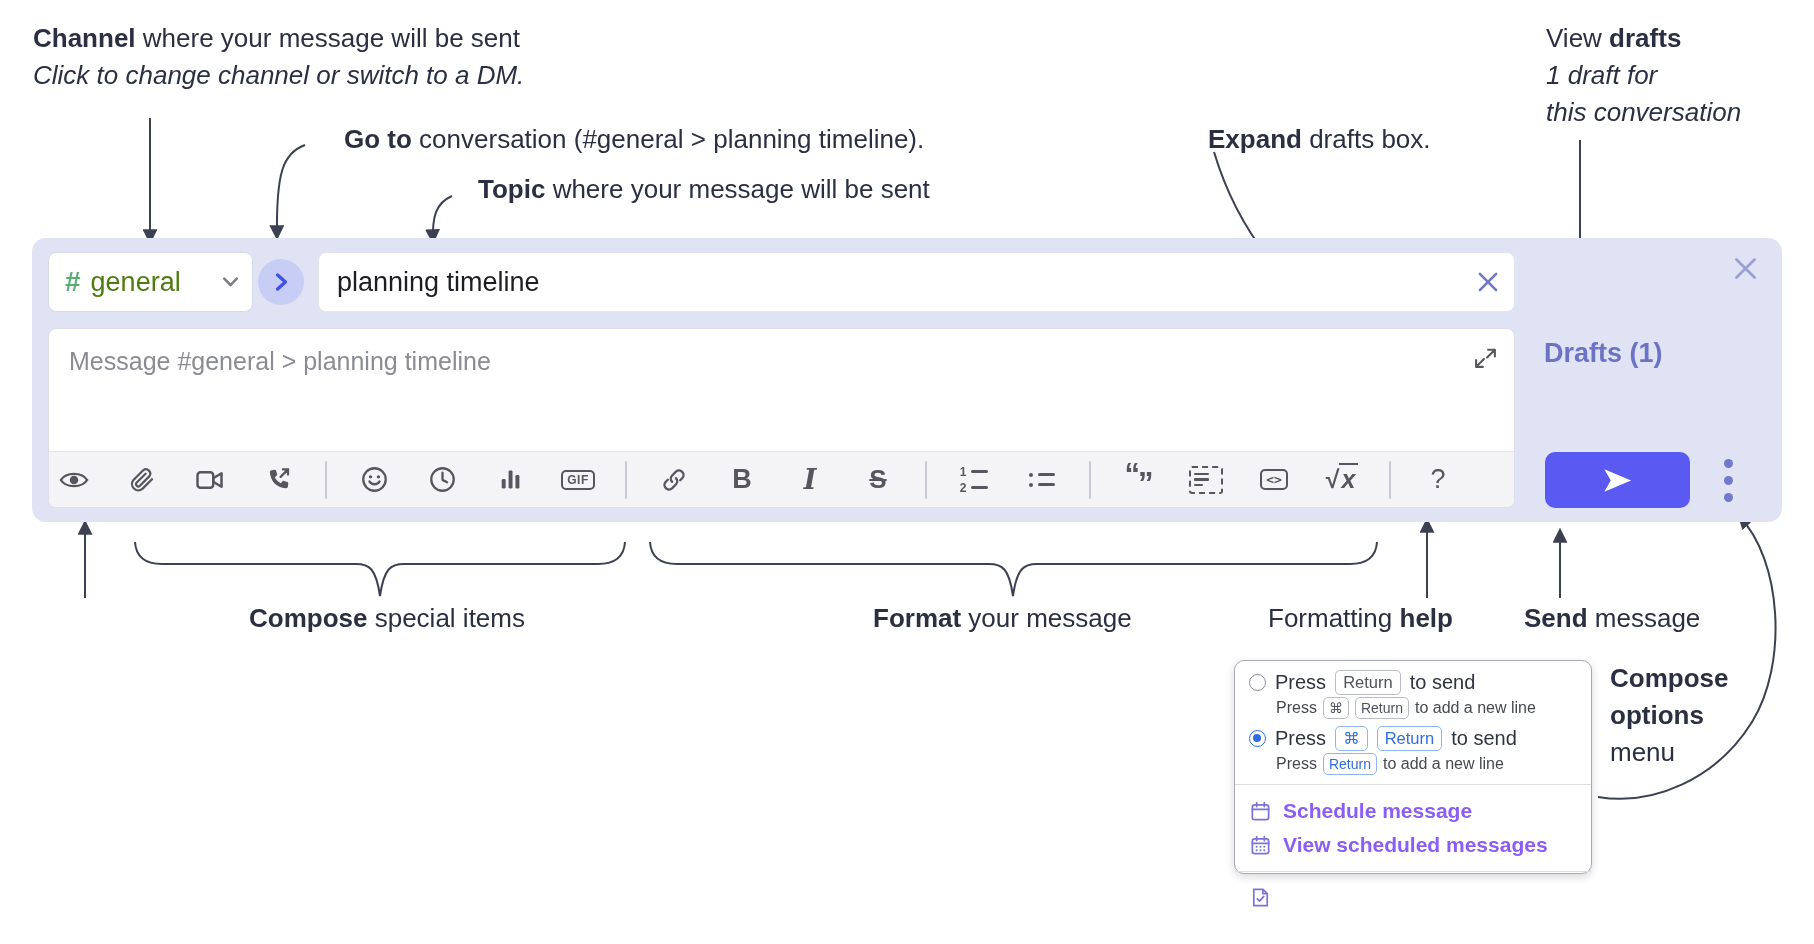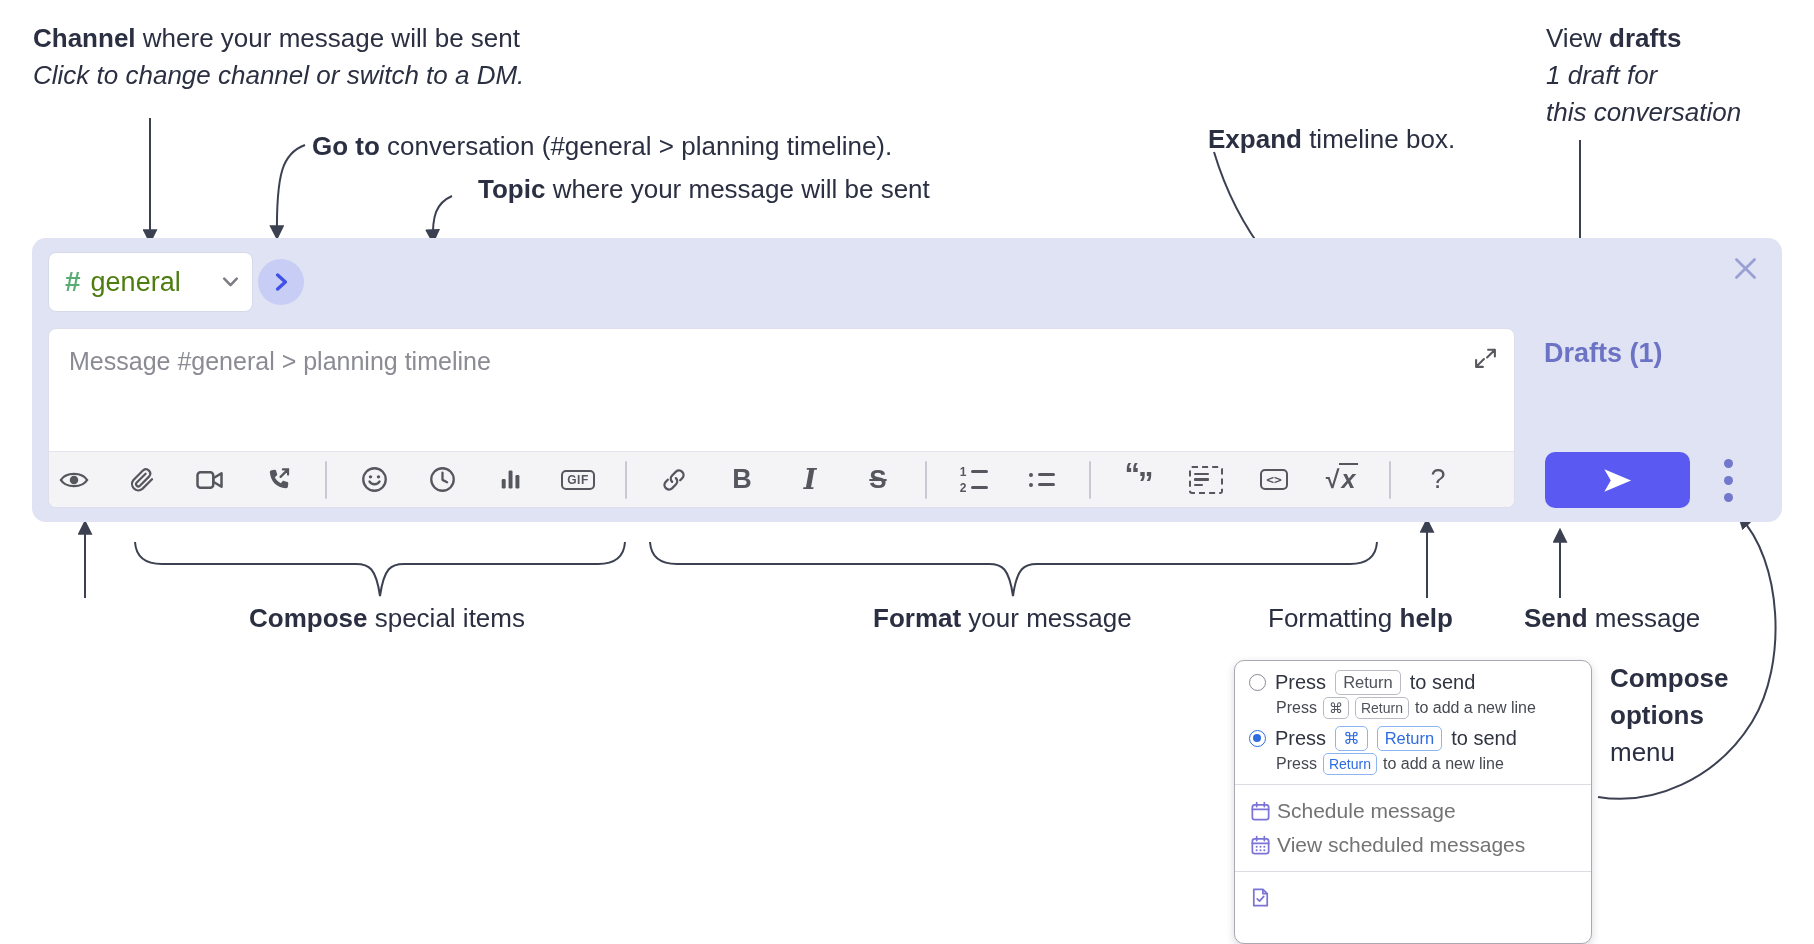--- a/index.html
+++ b/index.html
@@ -44,32 +44,32 @@
   .list-ic .dot{width:4px;height:4px;border-radius:50%;background:currentColor;}
   .list-ic .bar{width:17px;height:3.6px;background:currentColor;border-radius:2px;}
   .sqrt{font-size:25px;font-weight:600;}
   .sqrt .x{font-style:italic;border-top:2.4px solid currentColor;padding:0 3px 0 2px;}
   .tb-help{font-size:27px;}
   .send-btn{position:absolute;left:1513px;top:214px;width:145px;height:56px;background:#5a5af2;border-radius:10px;display:flex;align-items:center;justify-content:center;cursor:pointer;}
   .dots-btn{position:absolute;left:1676px;top:218px;width:40px;height:48px;display:flex;flex-direction:column;align-items:center;justify-content:center;gap:8px;cursor:pointer;}
   .dots-btn i{width:9px;height:9px;border-radius:50%;background:#7278cb;}
   .drafts-link{position:absolute;left:1512px;top:100px;font-size:27px;color:#6c73c5;cursor:pointer;font-weight:bold;}
   
-  .menu{position:absolute;left:1234px;top:660px;width:358px;height:284px;background:#fff;border:1px solid #a9a9b2;border-radius:10px;box-shadow:0 3px 8px rgba(40,40,60,.18);box-sizing:border-box;font-size:20px;color:#303340;}
+  .menu{position:absolute;left:1234px;top:660px;width:358px;height:214px;background:#fff;border:1px solid #a9a9b2;border-radius:10px;box-shadow:0 3px 8px rgba(40,40,60,.18);box-sizing:border-box;font-size:20px;color:#303340;}
   .menu .sec{padding:9px 14px;}
   .menu .sec + .sec{border-top:1px solid #dcdce2;}
   .mrow{display:flex;align-items:center;gap:9px;cursor:pointer;}
   .mrow.sub{margin-left:27px;margin-top:2px;margin-bottom:7px;font-size:16px;color:#46494f;gap:6px;cursor:default;}
   .radio{width:17px;height:17px;border-radius:50%;border:1.6px solid #888b92;box-sizing:border-box;flex:0 0 auto;}
   .radio.on{border-color:#2e6de0;position:relative;}
   .radio.on::after{content:"";position:absolute;left:2.6px;top:2.6px;width:8px;height:8px;border-radius:50%;background:#2e6de0;}
   .key{border:1px solid #b9bcc4;border-radius:5px;background:#fff;color:#50535b;padding:0 7px;font-size:16.5px;line-height:23px;white-space:nowrap;}
   .key.sm{font-size:14px;line-height:20px;padding:0 5px;}
   .key.blue{border-color:#8fb4f2;color:#2e6de0;}
-  .mitem{display:flex;align-items:center;gap:5px;padding:5px 0;font-size:21px;color:#737373;cursor:pointer;}
+  .mitem{display:flex;align-items:center;gap:11px;padding:5px 0;font-size:21px;color:#8b5cf6;cursor:pointer;font-weight:bold;}
   .mitem svg{flex:0 0 auto;color:#7b74d6;}
 </style>
 </head>
 <body>
 
 <div id="stage">
 
   <svg width="1814" height="944" style="position:absolute;left:0;top:0;pointer-events:none;" viewBox="0 0 1814 944">
     <defs>
       <marker id="ah" viewBox="0 0 10 10" refX="8.5" refY="5" markerWidth="7.5" markerHeight="7.5" orient="auto-start-reverse">
@@ -89,30 +89,30 @@
       <path d="M135,542 C136,558 146,564 162,564 L356,564 C369,564 376,568 380,596 C384,568 391,564 404,564 L598,564 C614,564 624,558 625,542"></path>
       <path d="M650,542 C651,558 661,564 677,564 L989,564 C1002,564 1009,568 1013,596 C1017,568 1024,564 1037,564 L1350,564 C1366,564 1376,558 1377,542"></path>
     </g>
   </svg>
 
   <div class="ann" style="left:33px;top:20px;">
     <div><b>Channel</b><span> where your message will be sent</span></div>
     <div class="it">Click to change channel or switch to a DM.</div>
   </div>
 
-  <div class="ann" style="left:312px;top:121px;margin-top:7px;">
+  <div class="ann" style="left:344px;top:121px;">
     <b>Go to</b><span> conversation (#general &gt; planning timeline).</span>
   </div>
 
   <div class="ann" style="left:478px;top:171px;">
     <b>Topic</b><span> where your message will be sent</span>
   </div>
 
   <div class="ann" style="left:1208px;top:121px;">
-    <b>Expand</b><span> timeline box.</span>
+    <b>Expand</b><span> drafts box.</span>
   </div>
 
   <div class="ann" style="left:1546px;top:20px;">
     <div><span>View </span><b>drafts</b></div>
     <div class="it">1 draft for</div>
     <div class="it">this conversation</div>
   </div>
 
 
   <div class="ann" style="left:249px;top:600px;">
@@ -146,20 +146,26 @@
           <path d="M1,1.3 L6,6.5 L11,1.3" stroke="#7b7c84" stroke-width="2" fill="none" stroke-linecap="round" stroke-linejoin="round"></path>
         </svg>
     </div>
 
     <div class="go-btn">
       <svg width="13" height="18" viewBox="0 0 10 14">
           <path d="M2,1.5 L8,7 L2,12.5" stroke="#4051e8" stroke-width="2.6" fill="none" stroke-linecap="round" stroke-linejoin="round"></path>
         </svg>
     </div>
 
+    <div class="topic-wrap">
+      <input type="text" value="planning timeline" style="">
+      <svg class="topic-clear" width="26" height="26" viewBox="0 0 24 24">
+          <path d="M4.5,4.5 L19.5,19.5 M19.5,4.5 L4.5,19.5" stroke="#7177c5" stroke-width="2.4" stroke-linecap="round" fill="none"></path>
+        </svg>
+    </div>
 
     <svg class="box-close" width="29" height="29" viewBox="0 0 24 24">
         <path d="M4.5,4.5 L19.5,19.5 M19.5,4.5 L4.5,19.5" stroke="#9aa0d4" stroke-width="2.3" stroke-linecap="round" fill="none"></path>
       </svg>
 
     <div class="msg-box">
       <textarea placeholder="Message #general &gt; planning timeline" style=""></textarea>
       <svg class="expand-btn" width="25" height="25" viewBox="0 0 24 24">
           <path d="M14.5,4.5 H21 V11 M21,4.5 L13.5,12 M9.5,21 H3 V14.5 M3,21 L10.5,13.5" stroke="currentColor" stroke-width="2" fill="none" stroke-linecap="round" stroke-linejoin="round"></path>
         </svg>

